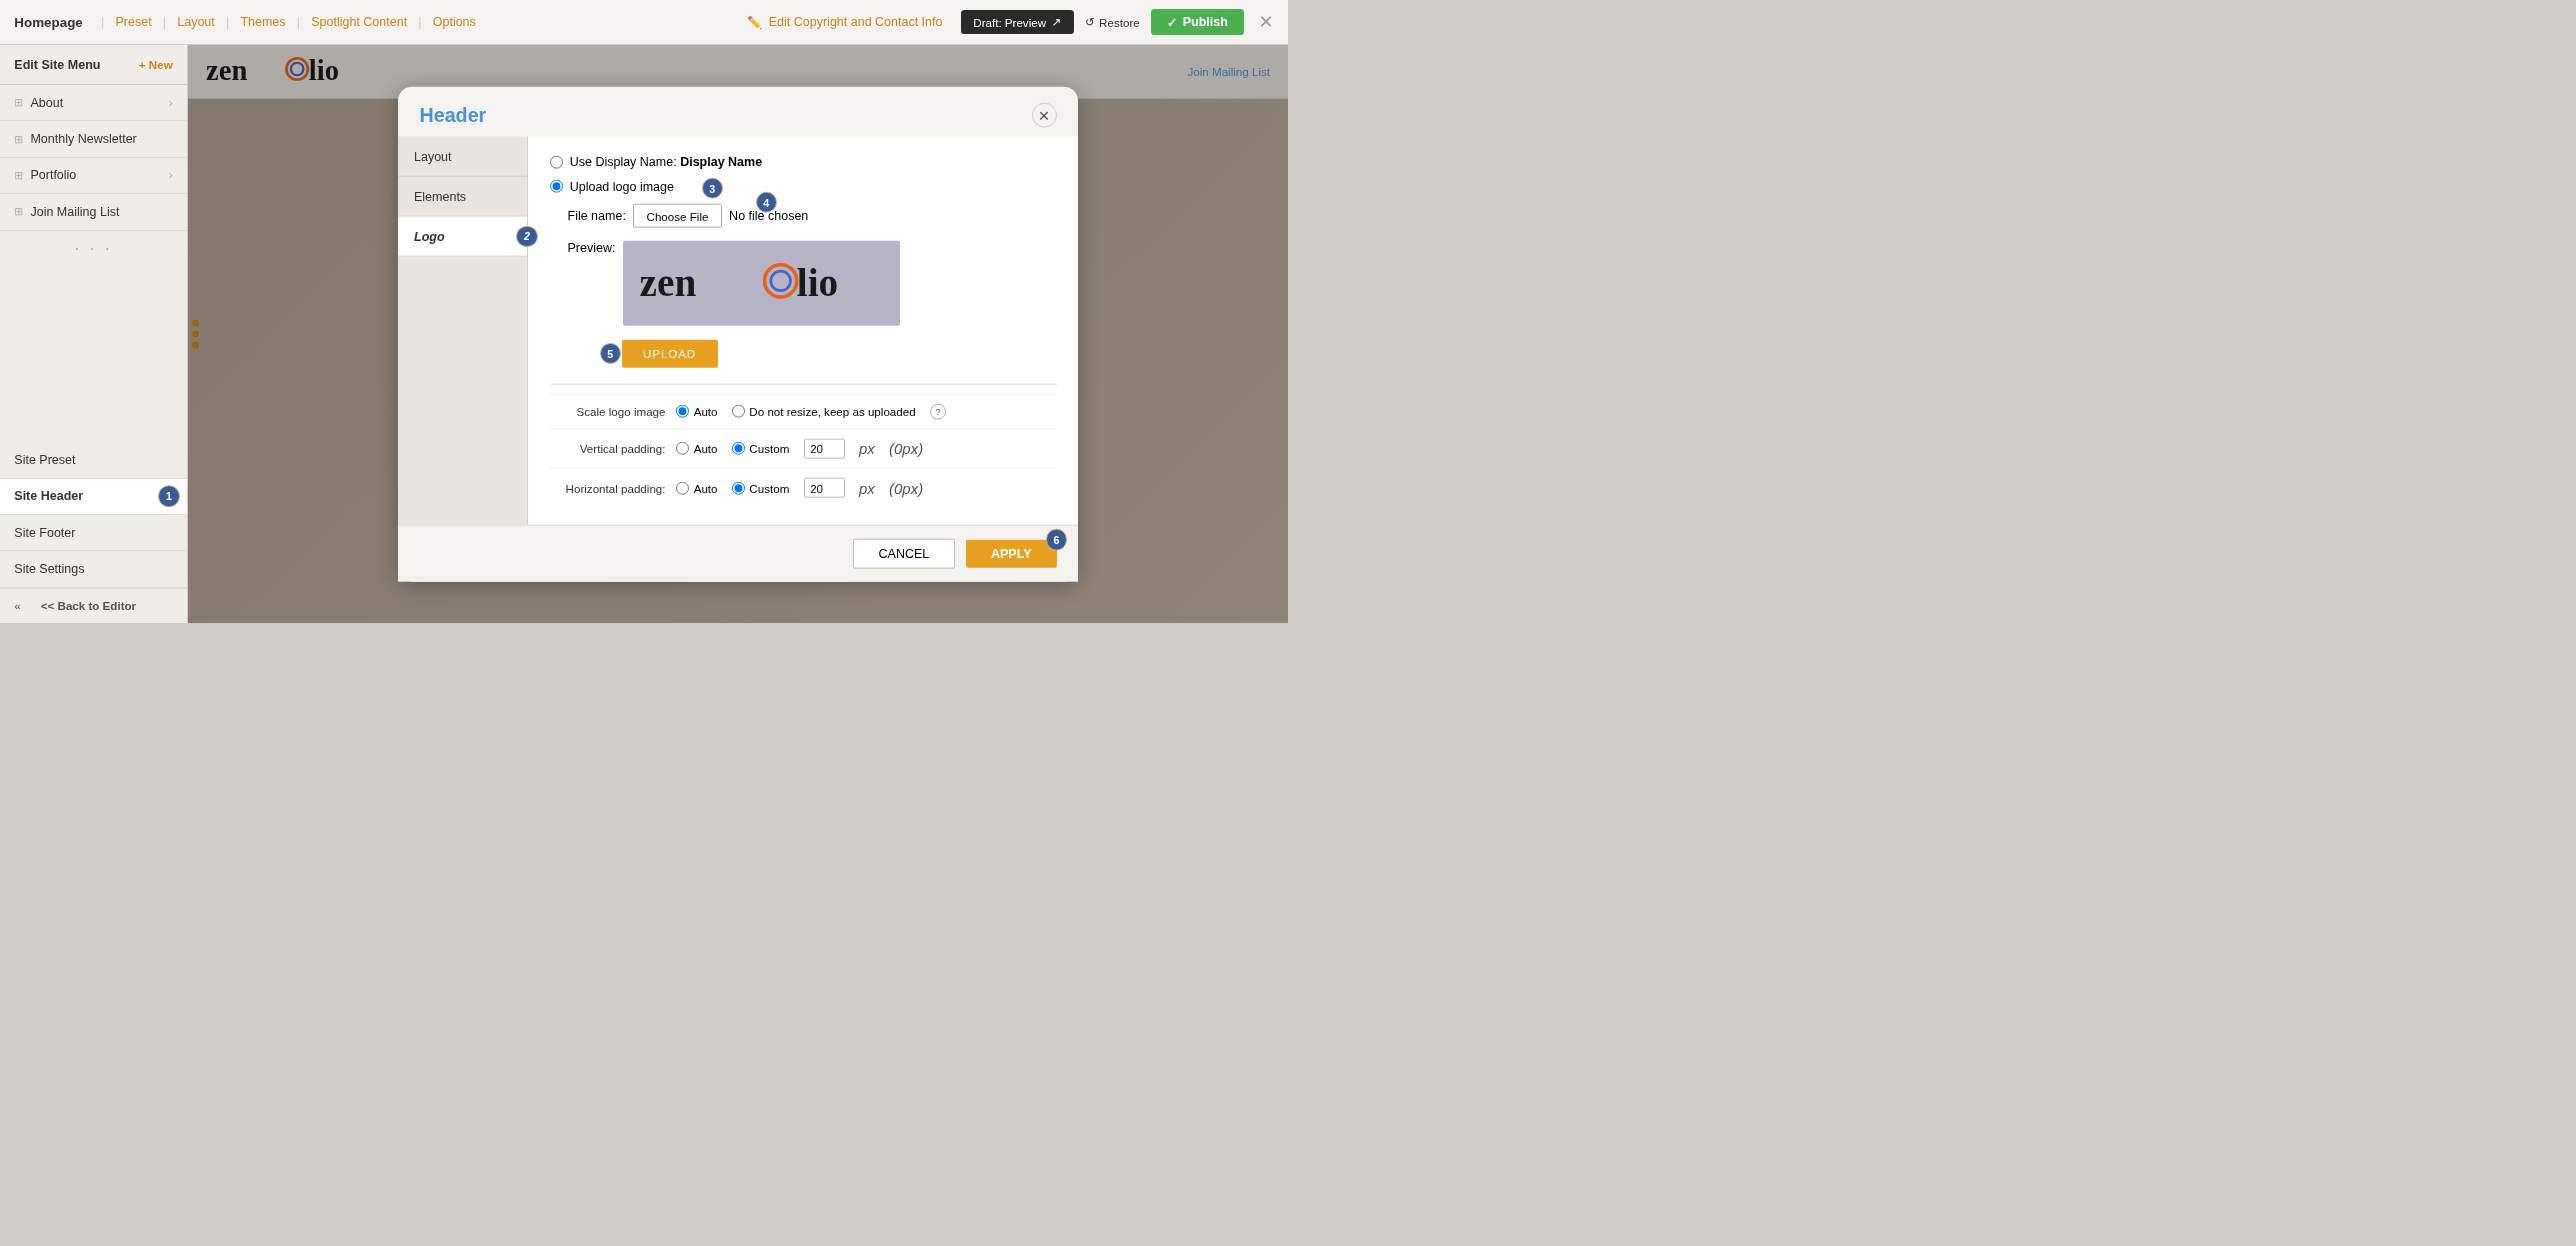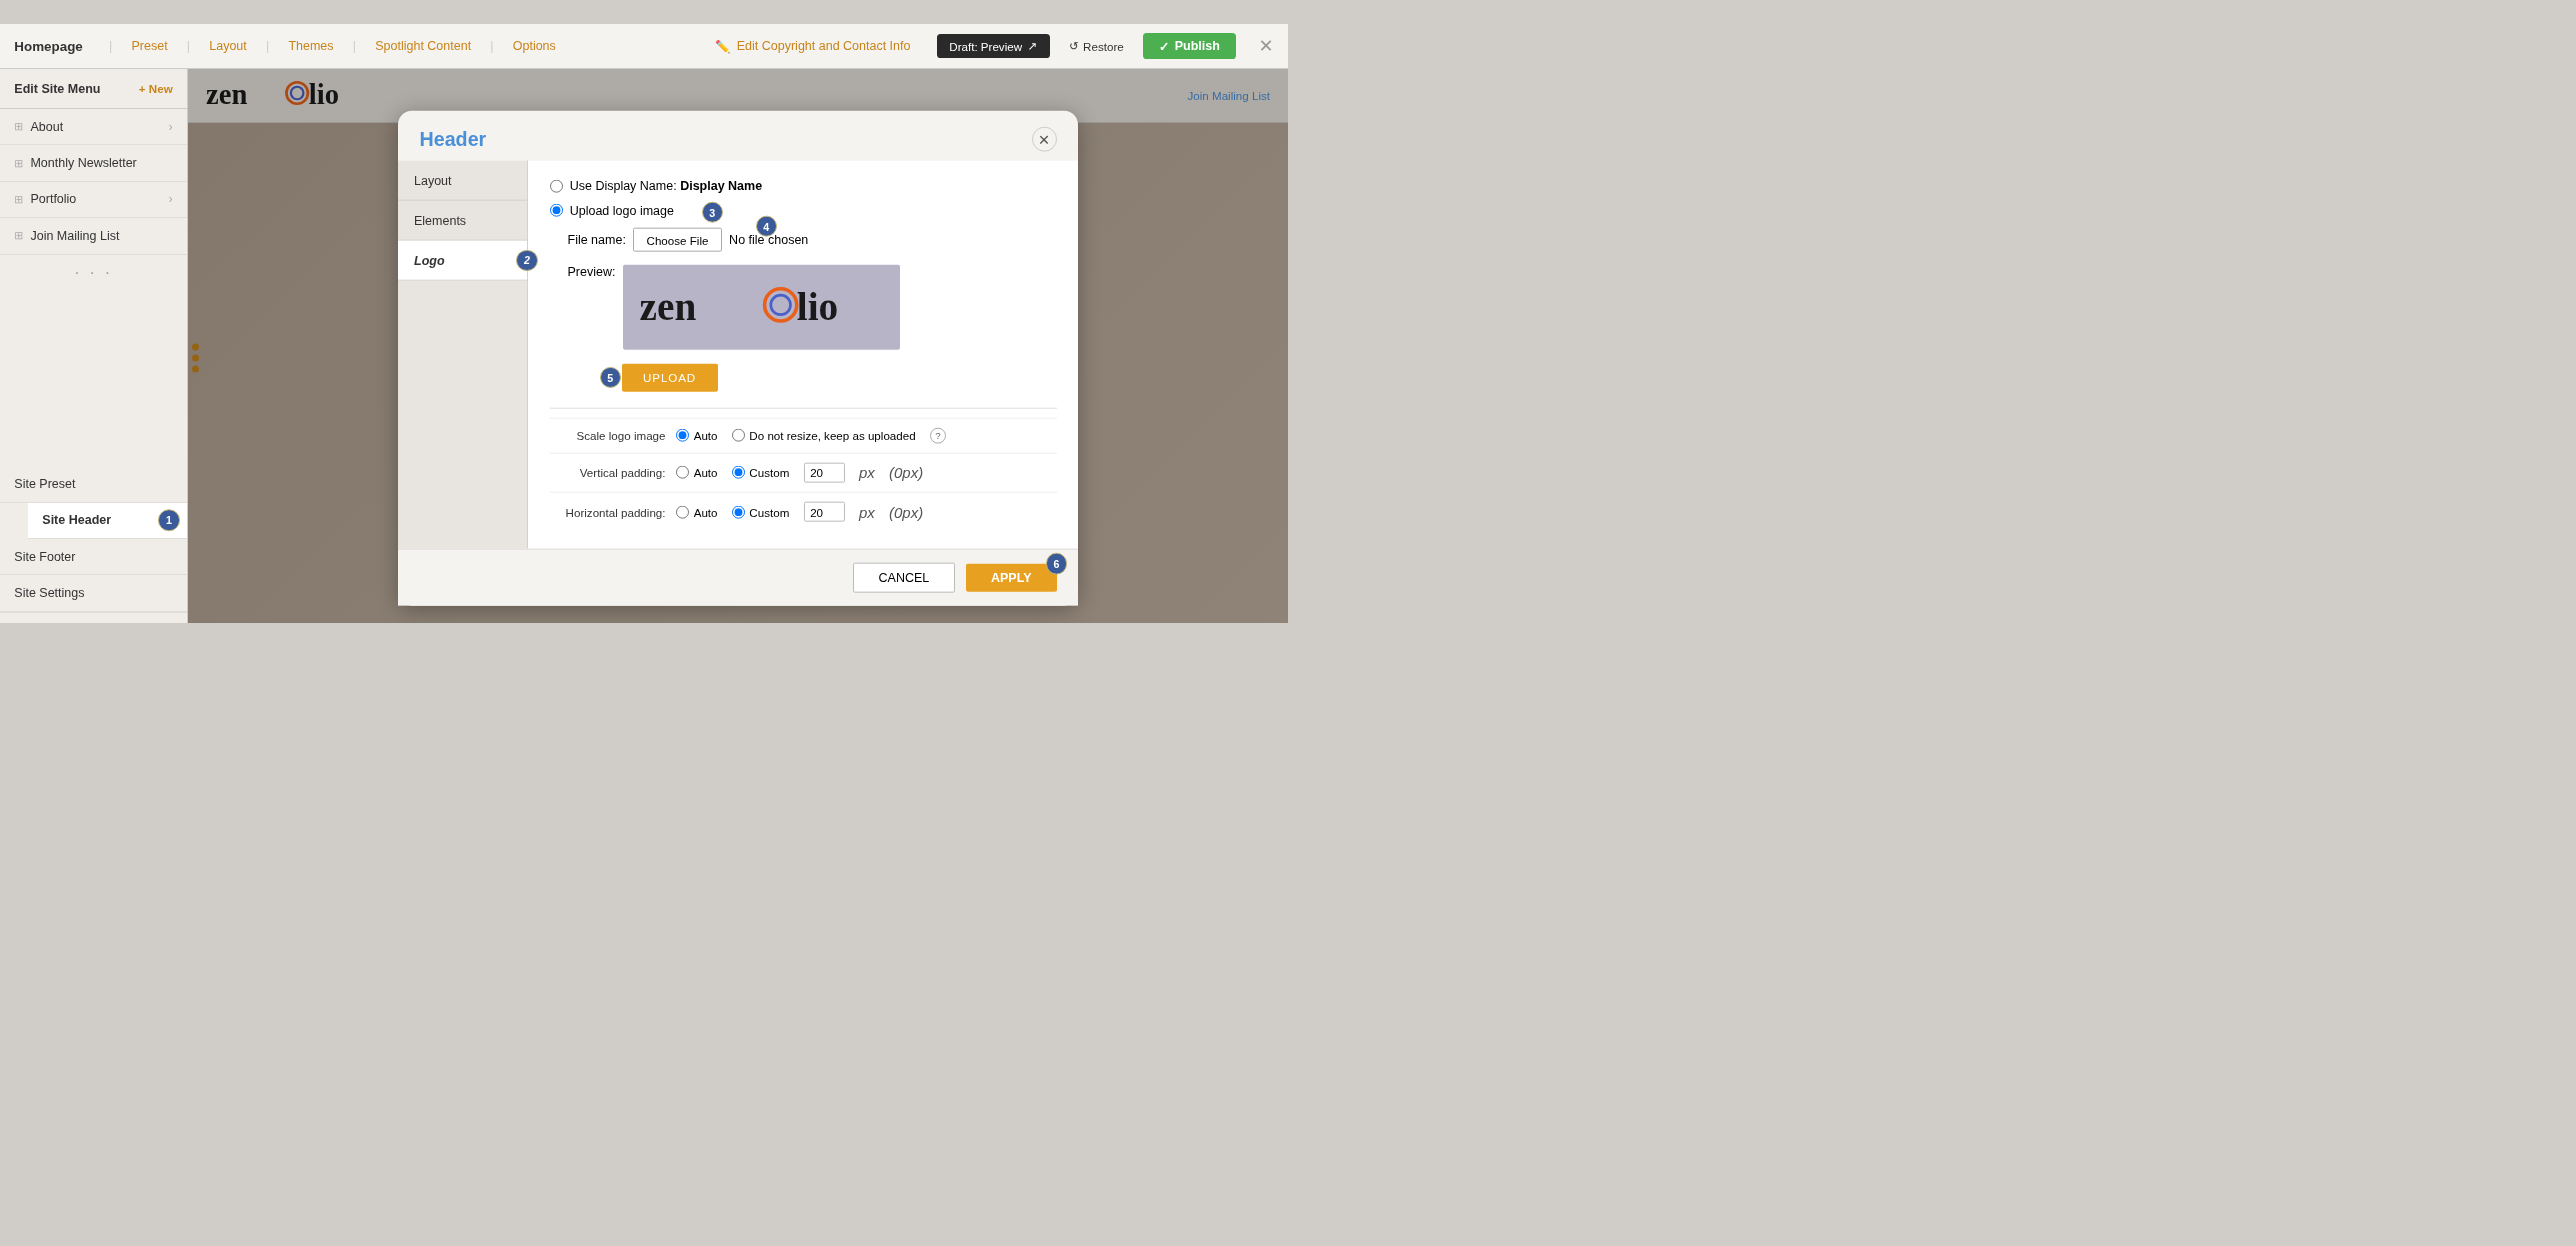--- a/index.html
+++ b/index.html
@@ -1,21 +1,21 @@
 <!DOCTYPE html>
 <html style="font-size:14.3px"><head>
   <meta charset="utf-8">
   <style>
     * { box-sizing: border-box; margin: 0; padding: 0; }
     body { font-family: Arial, sans-serif; background: #d0ccc8; width: 1288px; height: 623px; overflow: hidden; }
 
     
     .top-nav {
       display: flex; align-items: center; background: #f5f3f0; height: 45px;
-      border-bottom: 0.9px solid #ccc; padding: 0 14.3px; gap: 12px; margin-top: 24px;
+      border-bottom: 0.9px solid #ccc; padding: 0 14.3px; gap: 4px;
     }
     .top-nav .nav-brand { font-weight: bold; color: #333; font-size: 13.4px; margin-right: 14.3px; }
     .top-nav .nav-link { color: #c8841a; font-size: 12.5px; cursor: pointer; padding: 0 7.2px; }
     .top-nav .nav-sep { color: #ccc; font-size: 12.5px; }
     .top-nav .spacer { flex: 1; }
     .top-nav .edit-copyright { color: #c8841a; font-size: 12.5px; display: flex; align-items: center; gap: 5.4px; cursor: pointer; }
     .top-nav .draft-btn {
       background: #2a2a2a; color: #fff; border: none; border-radius: 3.6px;
       padding: 5.4px 12.5px; font-size: 11.6px; cursor: pointer; display: flex; align-items: center; gap: 5.4px; margin-left: 14.3px;
     }
@@ -223,21 +223,21 @@
     </div>
     <div class="sidebar-item">
       <span class="icon">⊞</span>
       <span>Join Mailing List</span>
     </div>
     <div class="sidebar-dots">· · ·</div>
     <div class="sidebar-bottom">
       <div class="sidebar-item">
         <span>Site Preset</span>
       </div>
-      <div class="sidebar-item active" style="position:relative;margin-left:28px;">
+      <div class="sidebar-item active" style="position:relative;">
         <span>Site Header</span>
         <span class="badge" style="right: 7.2px; top: 50%; transform: translateY(-50%);">1</span>
       </div>
       <div class="sidebar-item">
         <span>Site Footer</span>
       </div>
       <div class="sidebar-item">
         <span>Site Settings</span>
       </div>
     </div>

